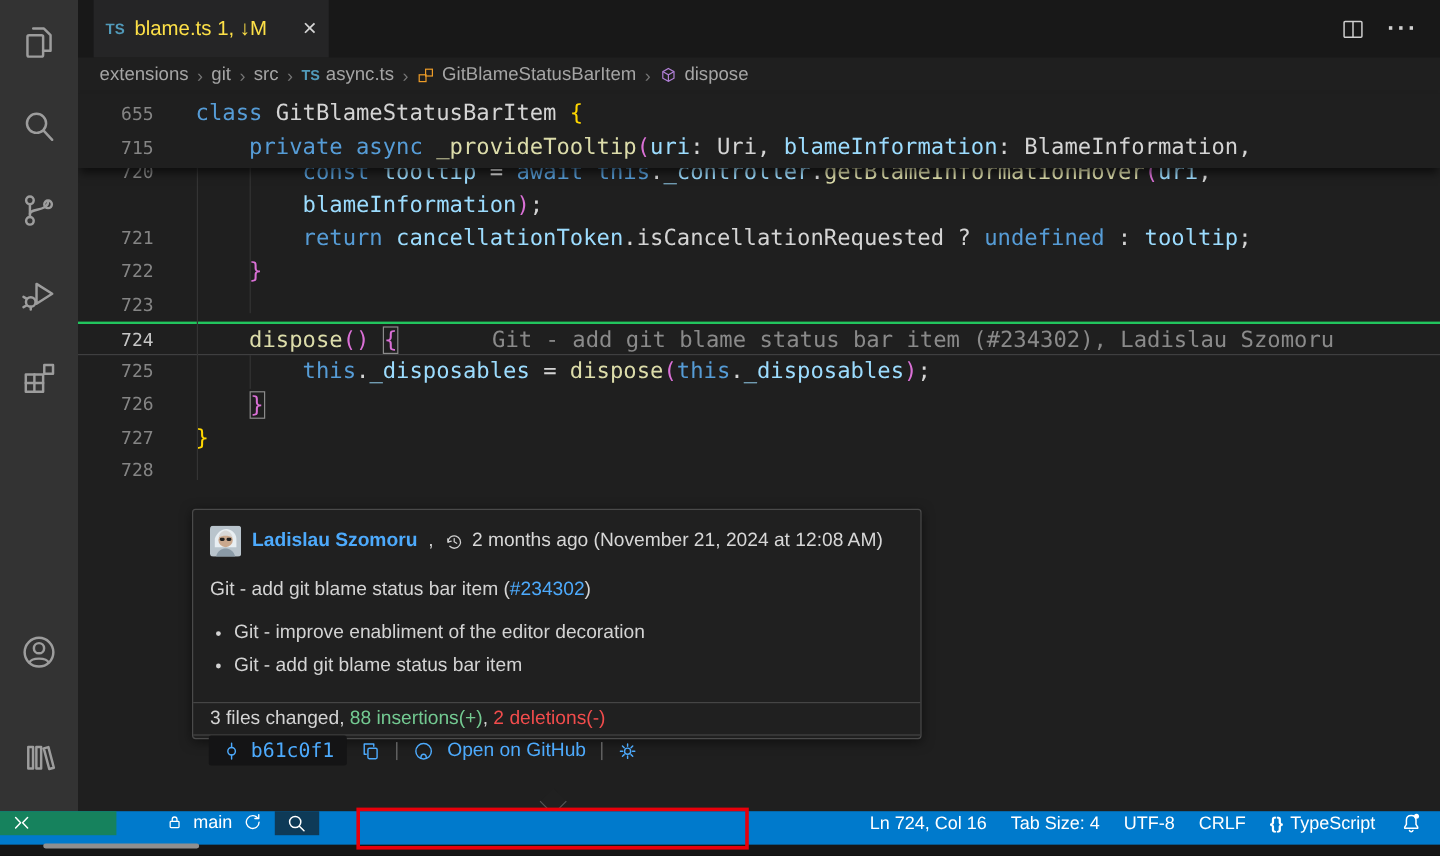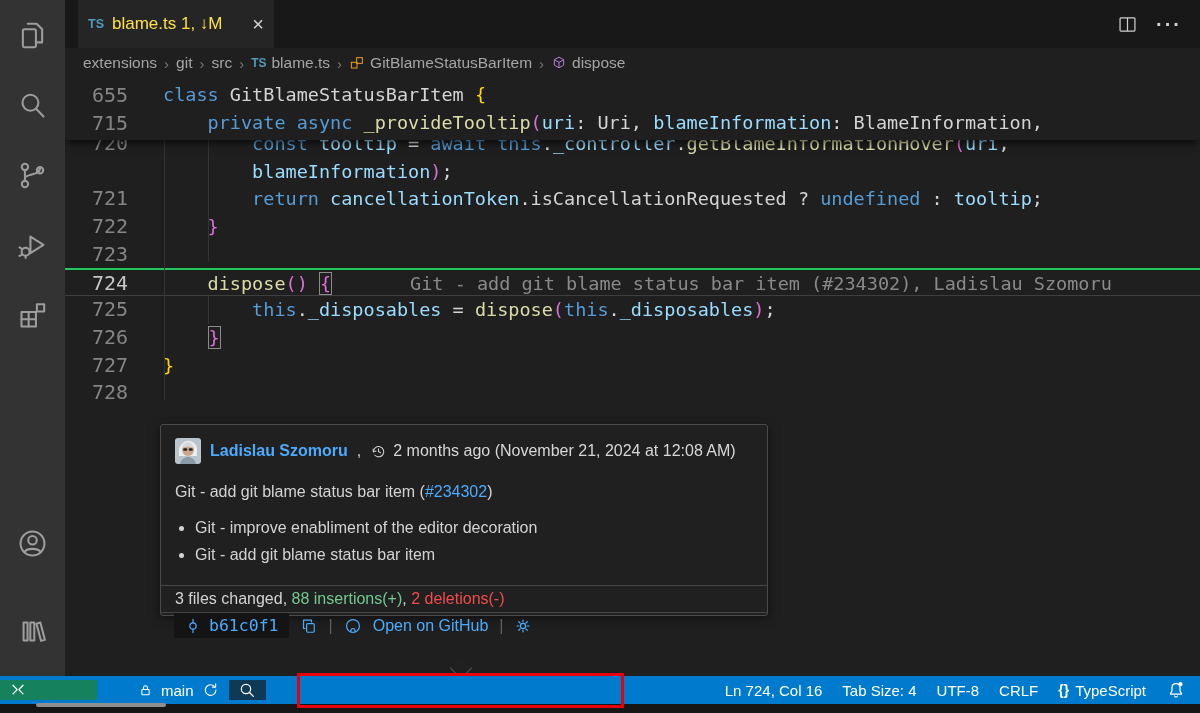--- a/index.html
+++ b/index.html
@@ -38,21 +38,21 @@
   .crumb-ts{color:#519ABA;font-weight:bold;font-size:12px;}
   .sym-icon{width:16px;height:16px;fill:none;stroke-width:1.5;}
 
   .sticky{position:absolute;left:0;top:30px;right:0;height:62px;background:#1f1f1f;z-index:10;
           box-shadow:0 6px 7px -2px rgba(0,0,0,.55);padding-top:3px;box-sizing:border-box;}
   .codearea{position:absolute;left:0;top:82px;right:0;bottom:0;}
 
   .crow{height:27.7px;line-height:27.7px;font-family:"DejaVu Sans Mono",monospace;
         font-size:18.5px;white-space:pre;display:flex;box-sizing:border-box;}
   .sticky .crow{height:28px;line-height:28px;}
-  .ln{width:63px;flex:none;text-align:right;color:#858585;padding-right:35px;font-size:20px;}
+  .ln{width:63px;flex:none;text-align:right;color:#858585;padding-right:35px;font-size:15px;}
   .ln.active{color:#c6c6c6;}
   .src{flex:none;}
   .crow.cur{border-top:2px solid #22c55e;border-bottom:1px solid #3f3f40;}
   .t-kw{color:#569CD6;} .t-var{color:#9CDCFE;} .t-fn{color:#DCDCAA;} .t-txt{color:#D4D4D4;}
   .t-b1{color:#FFD700;} .t-b2{color:#DA70D6;}
   .t-box{color:#DA70D6;border:1px solid #8b8b8b;}
   .blame{color:#8a8a8a;padding-left:78px;}
   .guide{position:absolute;width:1px;background:#343434;z-index:1;}
 
   
@@ -77,21 +77,21 @@
         padding:3px 10px;color:#4DAAFC;font-family:"DejaVu Sans Mono",monospace;font-size:16.5px;cursor:pointer;}
   .bsvg{width:18px;height:18px;stroke:#4DAAFC;fill:none;stroke-width:1.6;
         stroke-linecap:round;stroke-linejoin:round;flex:none;cursor:pointer;}
   .h-sep{color:#5f5f5f;}
   .hover-caret{position:absolute;left:388px;top:612px;width:15px;height:15px;background:#202020;
                border-right:1px solid #565656;border-bottom:1px solid #565656;
                transform:rotate(45deg);z-index:39;}
 
   
   .statusbar{position:absolute;left:0;top:676px;width:1200px;height:28px;background:#007ACC;
-             display:flex;align-items:center;color:#ffffff;font-size:15px;z-index:50;}
+             display:flex;align-items:flex-start;color:#ffffff;font-size:15px;z-index:50;}
   .sb-item{display:flex;align-items:center;gap:6px;padding:0 10px;cursor:pointer;white-space:nowrap;}
   .sb-remote{width:97px;background:#16825D;box-sizing:border-box;padding-left:8px;}
   .sb-branch{margin-left:30px;gap:7px;}
   .sb-blame{margin-left:45px;background:#2B90D9;padding:0 13px;gap:9px;}
   .sb-zoom{width:37px;background:#0E3A57;justify-content:center;padding:0;}
   .sb-right{margin-left:auto;display:flex;align-items:stretch;padding-right:4px;}
   .ssvg{width:20px;height:20px;stroke:#ffffff;fill:none;stroke-width:1.5;
         stroke-linecap:round;stroke-linejoin:round;}
   .sb-braces{font-weight:bold;font-size:14px;}
 
@@ -176,21 +176,21 @@
 
     <div class="breadcrumbs">
       <span class="crumb">extensions</span>
       <span class="crumb-sep">›</span>
       <span class="crumb">git</span>
       <span class="crumb-sep">›</span>
       <span class="crumb">src</span>
       <span class="crumb-sep">›</span>
       <span class="crumb">
         <span class="crumb-ts">TS</span>
-        <span>blame.ts</span>
+        <span>async.ts</span>
       </span>
       <span class="crumb-sep">›</span>
       <span class="crumb">
         <svg class="sym-icon" viewBox="0 0 24 24" stroke="#EE9D28">
           <rect x="3.5" y="11" width="8.5" height="8.5"></rect>
             <rect x="11.5" y="4" width="8.5" height="8.5"></rect>
         </svg>
         <span>GitBlameStatusBarItem</span>
       </span>
       <span class="crumb-sep">›</span>

